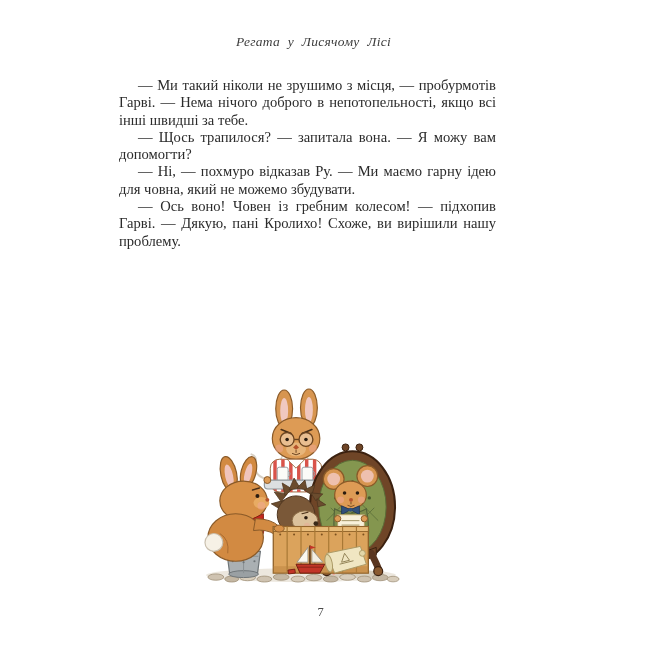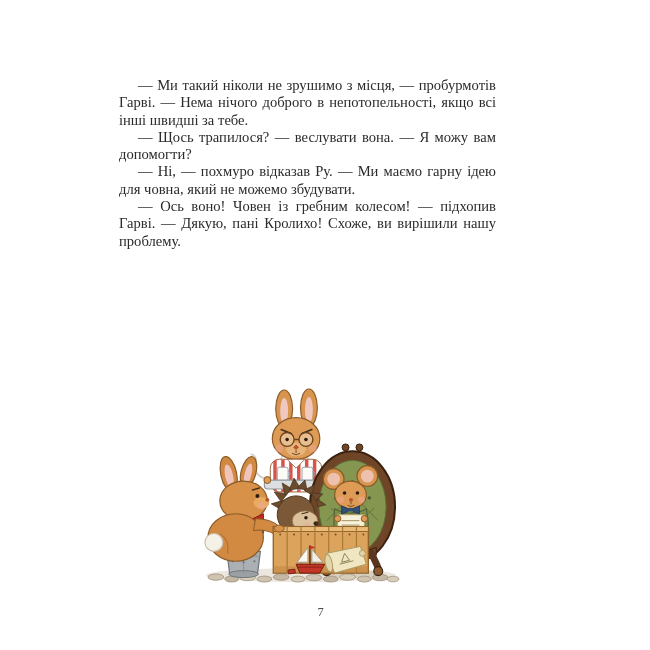--- a/index.html
+++ b/index.html
@@ -26,24 +26,25 @@
   .page-number{
     position:absolute;top:605px;left:0;width:641px;
     text-align:center;font-size:12.5px;color:#4a4a4a;
   }
 </style>
 </head>
 <body>
 
 <div class="page">
 
+  <div class="running-head">Регата у Лисячому Лісі</div>
 
   <div class="body-text">
     <p>— Ми такий ніколи не зрушимо з місця, — пробурмотів Гарві. — Нема нічого доброго в непотопельності, якщо всі інші швидші за тебе.</p>
-    <p>— Щось трапилося? — веслувати вона. — Я можу вам допомогти?</p>
+    <p>— Щось трапилося? — запитала вона. — Я можу вам допомогти?</p>
     <p>— Ні, — похмуро відказав Ру. — Ми маємо гарну ідею для човна, який не можемо збудувати.</p>
     <p>— Ось воно! Човен із гребним колесом! — підхопив Гарві. — Дякую, пані Кролихо! Схоже, ви вирішили нашу проблему.</p>
   </div>
 
   <figure class="illustration" style="margin:0;">
     <svg viewBox="0 0 200 196" xmlns="http://www.w3.org/2000/svg">
       <defs>
         <clipPath id="shirtClip">
             <rect x="69" y="71" width="52" height="33" rx="9"></rect>
           </clipPath>

